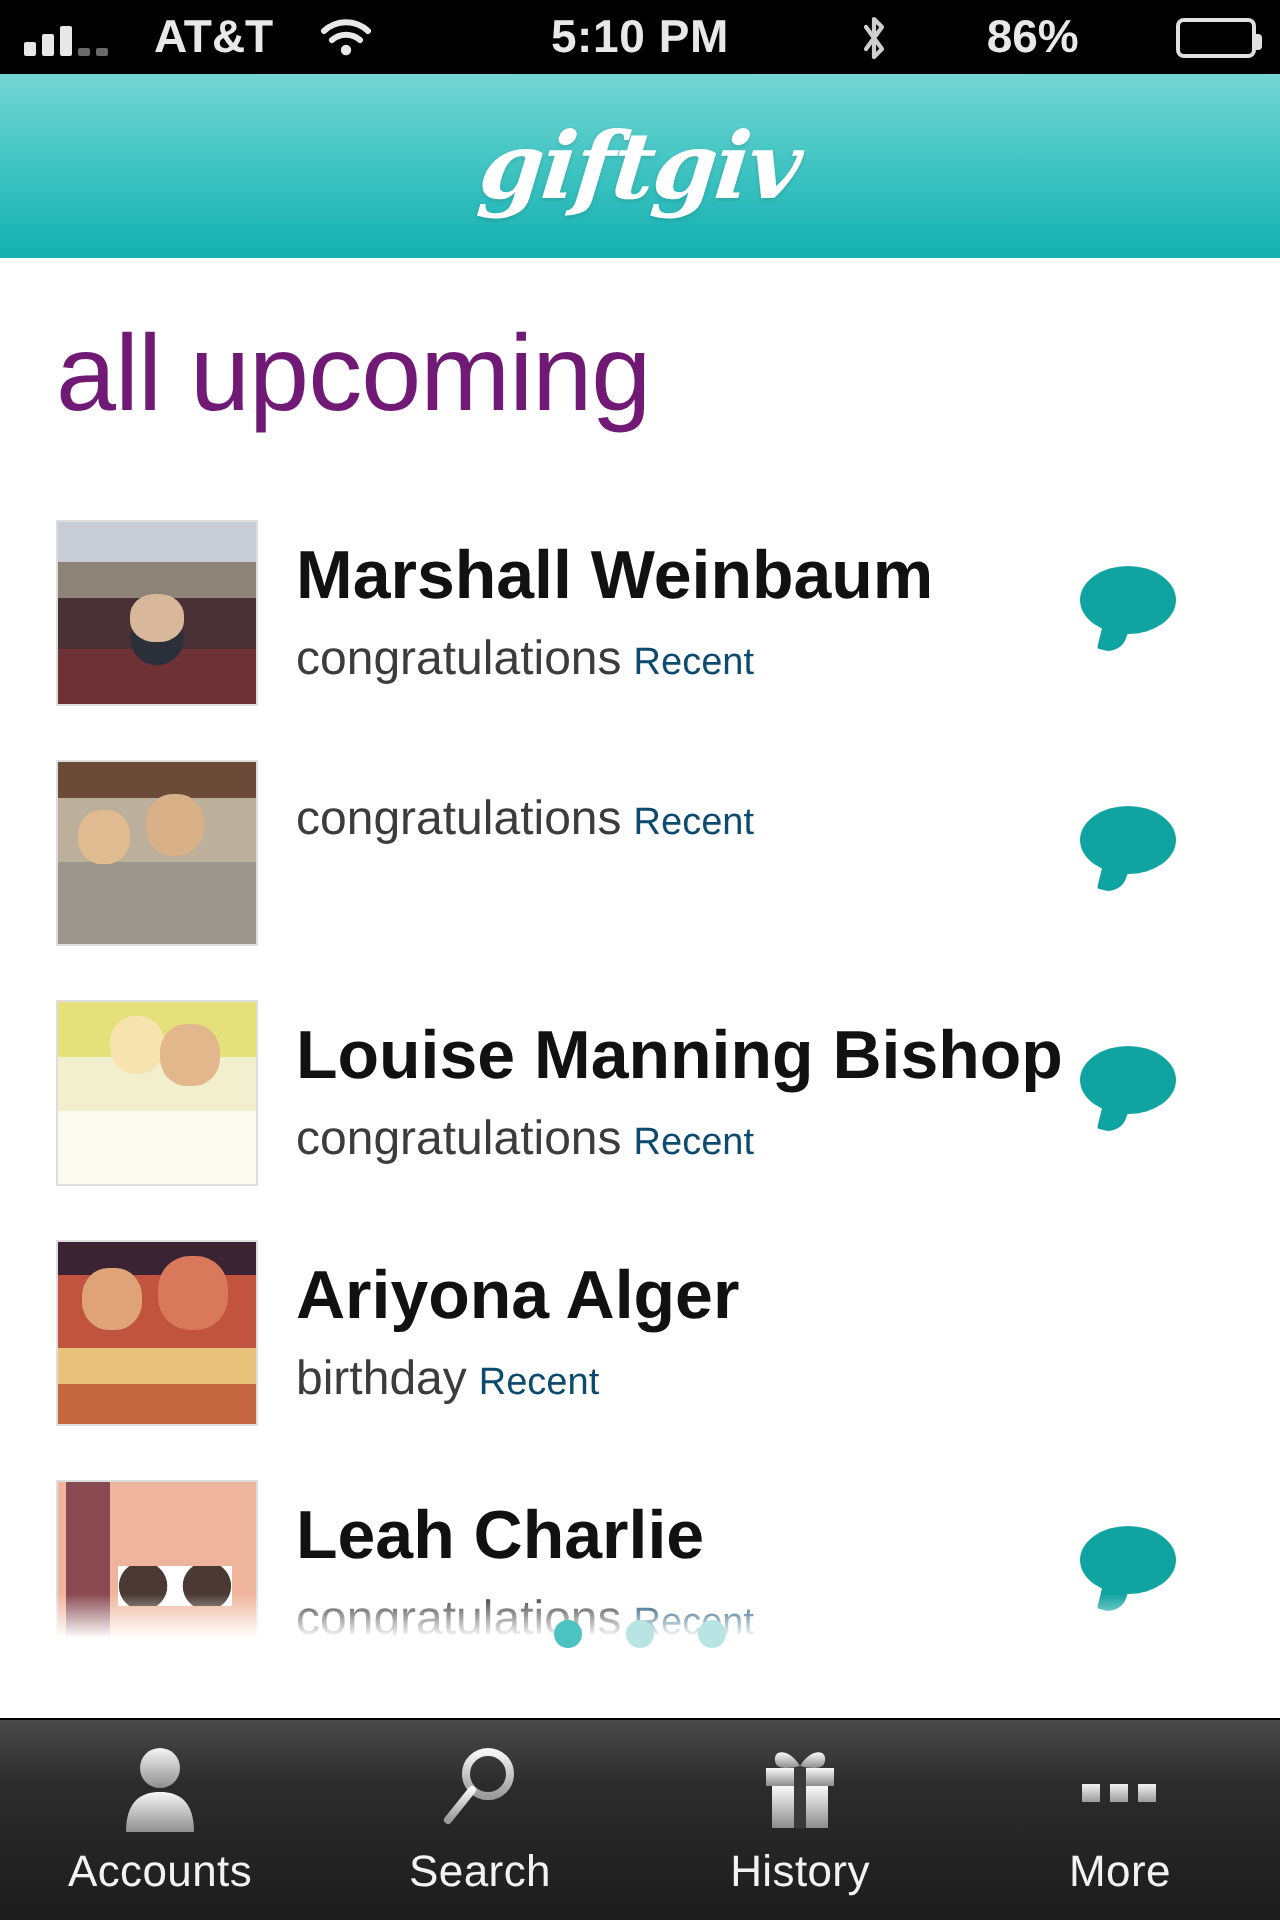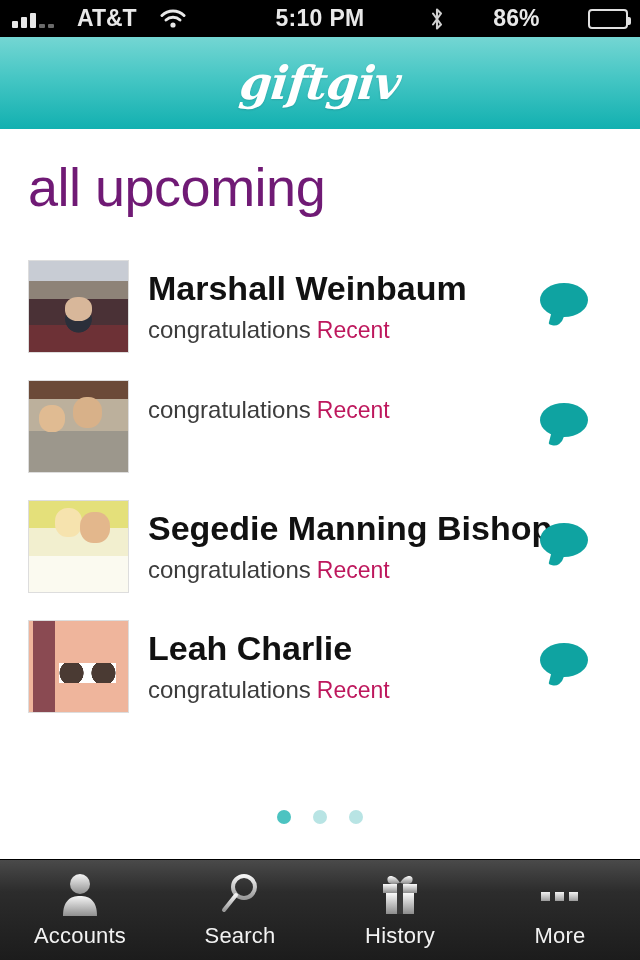--- a/index.html
+++ b/index.html
@@ -109,21 +109,21 @@
       background:#8a4a52;}
   .ph-a4:before{content:"";position:absolute;left:30%;top:46%;width:58%;height:22%;
       background:
         radial-gradient(circle at 22% 50%,#4a3a33 0 26%,#fff 27% 42%,transparent 43%),
         radial-gradient(circle at 78% 50%,#4a3a33 0 26%,#fff 27% 42%,transparent 43%);}
 
   .item-text{ margin-left:19px; padding-top:16px; flex:1; min-width:0;}
   .item-name{ font-size:34px; color:#111; font-weight:700; line-height:1.18;
               white-space:nowrap;}
   .item-sub{ margin-top:8px; font-size:24px; color:#3c3c3c; white-space:nowrap;}
-  .item-sub .tag{ color:#be185d; font-size:23px; margin-left:6px;}
+  .item-sub .tag{ color:#0c4a6e; font-size:19px; margin-left:6px;}
 
   .bubble{
     position:absolute; right:52px; top:31px;
     width:48px; height:34px; background:#0fa3a1; border-radius:50%;
   }
   .bubble:after{
     content:""; position:absolute; left:10px; bottom:-9px;
     width:13px; height:14px; background:#0fa3a1;
     border-radius:0 0 70% 10%;
     transform:rotate(14deg);
@@ -221,28 +221,40 @@
       </div>
     </div>
     <div class="bubble"></div>
   </div>
 
   <div class="list-item">
     <div class="avatar">
         <span class="ph ph-a2"></span>
       </div>
     <div class="item-text">
-      <div class="item-name">Segedie Manning Bishop</div>
+      <div class="item-name">Louise Manning Bishop</div>
       <div class="item-sub">
         <span>congratulations</span><span class="tag">Recent</span>
       </div>
     </div>
     <div class="bubble"></div>
   </div>
 
+  <div class="list-item">
+    <div class="avatar">
+        <span class="ph ph-a3"></span>
+      </div>
+    <div class="item-text">
+      <div class="item-name">Ariyona Alger</div>
+      <div class="item-sub">
+        <span>birthday</span><span class="tag">Recent</span>
+      </div>
+    </div>
+
+  </div>
 
   <div class="list-item">
     <div class="avatar">
         <span class="ph ph-a4"></span>
       </div>
     <div class="item-text">
       <div class="item-name">Leah Charlie</div>
       <div class="item-sub">
         <span>congratulations</span><span class="tag">Recent</span>
       </div>

